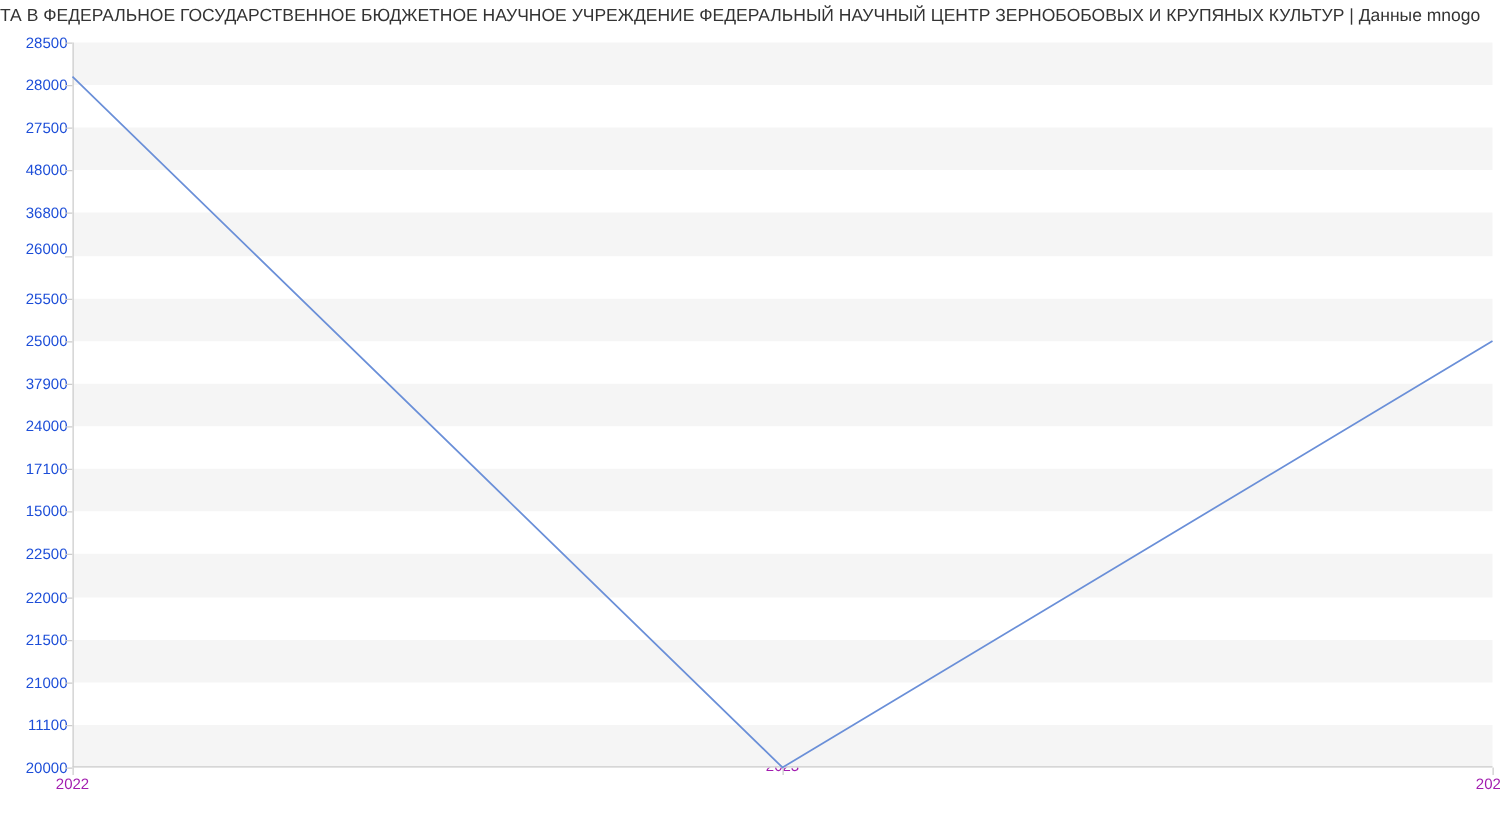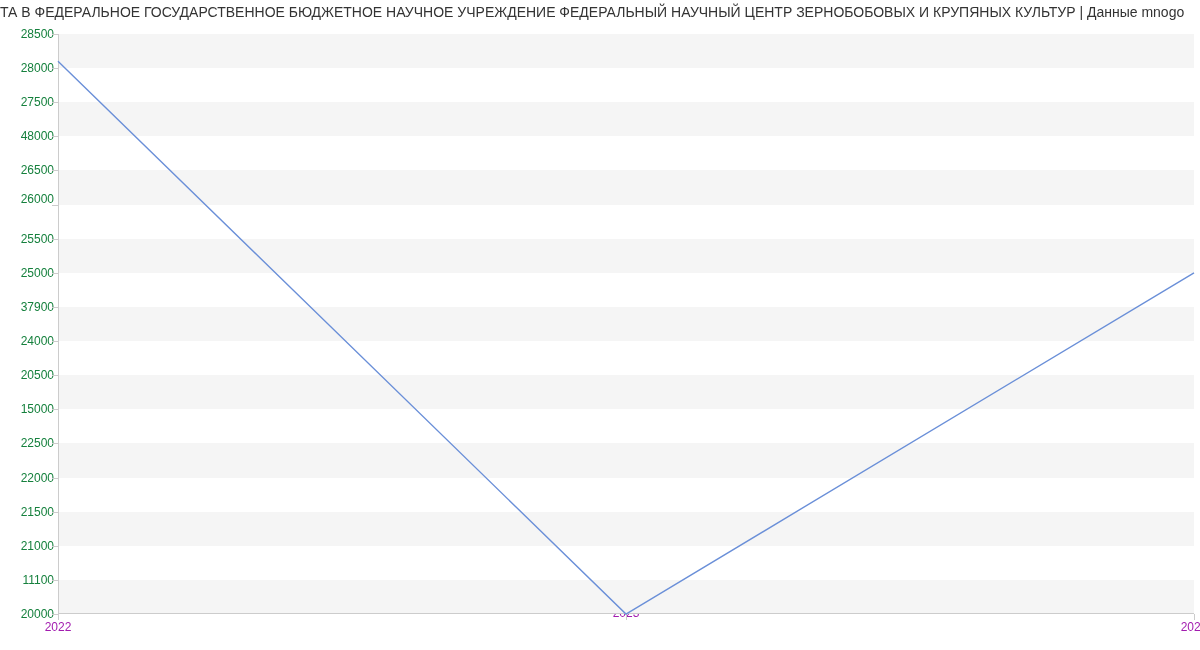--- a/index.html
+++ b/index.html
@@ -45,21 +45,21 @@
   .axis-line {
     position: absolute;
     background: #cccccc;
   }
   .y-tick-label {
     position: absolute;
     right: 1146px;
     width: 50px;
     text-align: right;
     font-size: 12px;
-    color: #15803d;
+    color: #1d4ed8;
     transform: translateY(-50%);
   }
   .x-tick-label {
     position: absolute;
     font-size: 12px;
     color: #a21caf;
     transform: translateX(-50%);
     white-space: nowrap;
   }
   .x-tick-mark {
@@ -97,27 +97,27 @@
 
   <div class="title">ТА В ФЕДЕРАЛЬНОЕ ГОСУДАРСТВЕННОЕ БЮДЖЕТНОЕ НАУЧНОЕ УЧРЕЖДЕНИЕ ФЕДЕРАЛЬНЫЙ НАУЧНЫЙ ЦЕНТР ЗЕРНОБОБОВЫХ И КРУПЯНЫХ КУЛЬТУР | Данные mnogo</div>
 
   <div class="y-tick-label" style="top:614px">20000</div>
   <div class="y-tick-label" style="top:579.88px">11100</div>
   <div class="y-tick-label" style="top:545.76px">21000</div>
   <div class="y-tick-label" style="top:511.65px">21500</div>
   <div class="y-tick-label" style="top:477.53px">22000</div>
   <div class="y-tick-label" style="top:443.41px">22500</div>
   <div class="y-tick-label" style="top:409.29px">15000</div>
-  <div class="y-tick-label" style="top:375.18px">20500</div>
+  <div class="y-tick-label" style="top:375.18px">17100</div>
   <div class="y-tick-label" style="top:341.06px">24000</div>
   <div class="y-tick-label" style="top:306.94px">37900</div>
   <div class="y-tick-label" style="top:272.82px">25000</div>
   <div class="y-tick-label" style="top:238.71px">25500</div>
   <div class="y-tick-label" style="top:199px">26000</div>
-  <div class="y-tick-label" style="top:170.47px">26500</div>
+  <div class="y-tick-label" style="top:170.47px">36800</div>
   <div class="y-tick-label" style="top:136.35px">48000</div>
   <div class="y-tick-label" style="top:102.24px">27500</div>
   <div class="y-tick-label" style="top:68.12px">28000</div>
   <div class="y-tick-label" style="top:34px">28500</div>
 
   <div class="y-tick-mark" style="top:614px"></div>
   <div class="y-tick-mark" style="top:579.88px"></div>
   <div class="y-tick-mark" style="top:545.76px"></div>
   <div class="y-tick-mark" style="top:511.65px"></div>
   <div class="y-tick-mark" style="top:477.53px"></div>

